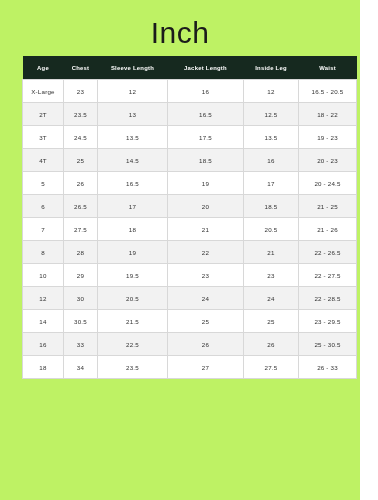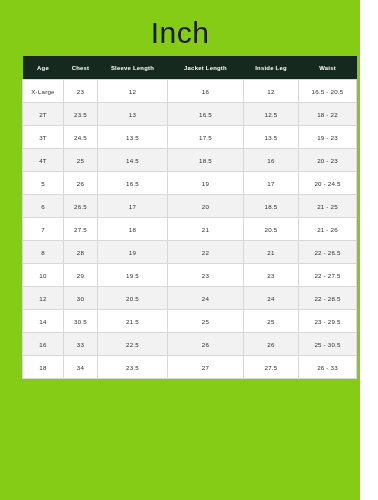--- a/index.html
+++ b/index.html
@@ -10,21 +10,21 @@
     width: 378px;
     height: 500px;
     background: #ffffff;
     font-family: "Liberation Sans", sans-serif;
     overflow: hidden;
   }
   .page {
     position: relative;
     width: 360px;
     height: 500px;
-    background: #84cc16;
+    background: #bef264;
     box-sizing: border-box;
   }
   .chart-title {
     text-align: center;
     font-size: 30px;
     font-weight: 300;
     letter-spacing: 0.5px;
     color: #1b1b1b;
     margin: 0;
     padding-top: 16px;

